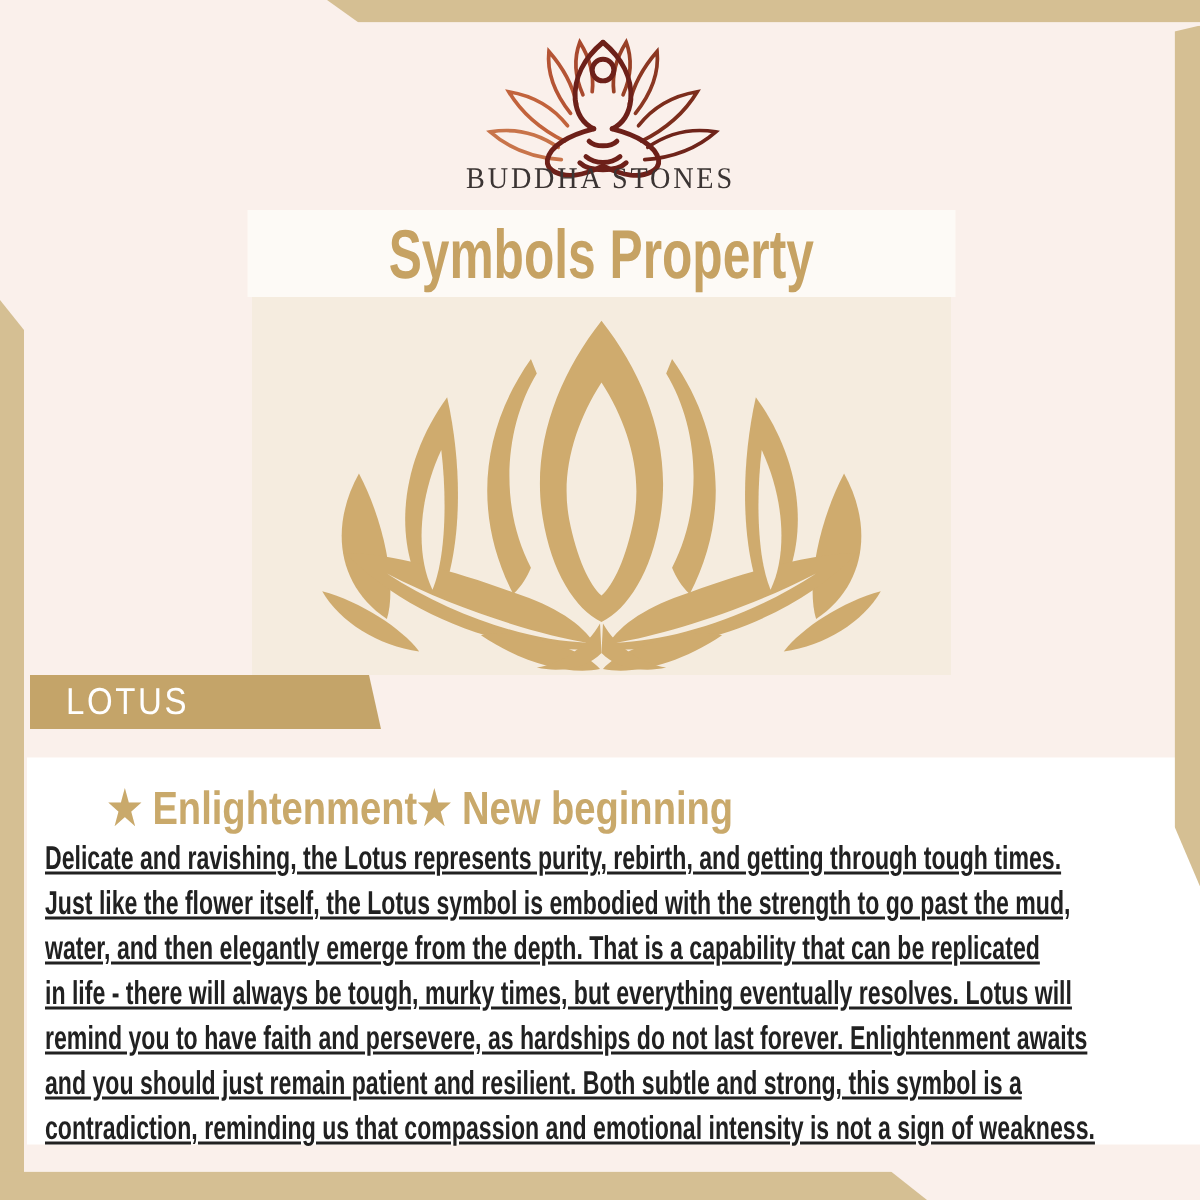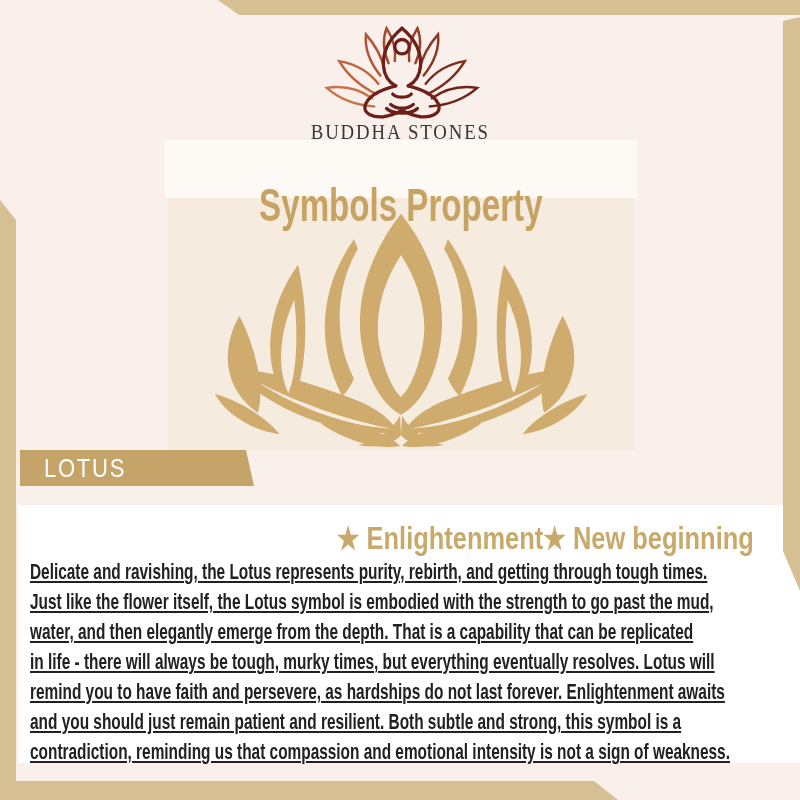--- a/index.html
+++ b/index.html
@@ -16,49 +16,49 @@
     clip-path:polygon(0 0,100% 0,100% 100%,21px 100%);z-index:6;}
   .bar-right{left:783px;top:17px;width:17px;height:574px;
     clip-path:polygon(0 4px,100% 0,100% 100%,0 534px);z-index:6;}
   .bar-left{left:0;top:200px;width:16px;height:600px;
     clip-path:polygon(0 0,100% 20px,100% 100%,0 100%);z-index:6;}
   .bar-bottom{left:0;top:781px;width:618px;height:19px;
     clip-path:polygon(0 0,594px 0,100% 100%,0 100%);z-index:6;}
 
   
   .logo{left:314px;top:22px;width:176px;height:103px;z-index:3;}
-  .brand{left:0;right:0;top:121px;text-align:center;z-index:3;
+  .brand{left:0;right:0;top:108px;text-align:center;z-index:3;
     font-family:"Liberation Serif",serif;font-size:20px;font-weight:400;
     color:var(--brand_text,#3b3433);letter-spacing:2px;text-decoration:underline;}
   .brand>span{display:inline-block;transform:scaleX(.94);transform-origin:center;}
 
   .title-strip{left:165px;top:140px;width:472px;height:58px;
     background:var(--strip,#fdfaf6);z-index:2;}
   .page-title{left:165px;top:140px;width:472px;height:58px;line-height:58px;
     text-align:center;z-index:3;font-weight:700;font-size:46px;
-    color:var(--gold,#c6a263);margin-top:36px;}
+    color:var(--gold,#c6a263);}
   .page-title>span{display:inline-block;transform:scaleX(.72);transform-origin:center;}
 
   
   .band{left:168px;top:198px;width:466px;height:252px;
     background:var(--band,#f5ecdf);z-index:1;}
   .lotus{left:205px;top:203px;width:392px;height:247px;z-index:2;}
 
   
   .banner{left:20px;top:450px;width:234px;height:36px;z-index:5;
     background:var(--banner,#c4a469);
     clip-path:polygon(0 0,226px 0,100% 100%,0 100%);
     color:var(--banner_text,#ffffff);font-size:25px;font-weight:400;
     line-height:36px;}
   .banner>span{display:inline-block;margin-left:24px;letter-spacing:2px;
     transform:scaleX(.88);transform-origin:left center;}
 
   
   .content-box{left:18px;top:505px;width:782px;height:258px;background:#ffffff;z-index:4;}
-  .heading{left:0;right:0;top:520px;margin-left:26px;text-align:right;z-index:5;
+  .heading{left:0;right:0;top:520px;margin-left:26px;text-align:left;z-index:5;
     font-size:31px;font-weight:700;color:var(--gold2,#c9a96b);line-height:38px;}
   .heading>span{display:inline-block;transform:scaleX(.82);transform-origin:center;}
 
   .paragraph{left:30px;top:557px;width:770px;z-index:5;
     color:var(--text,#212121);font-size:22px;font-weight:700;text-decoration:underline;}
   .paragraph .line{white-space:nowrap;line-height:30px;height:30px;
     transform:scaleX(.70);transform-origin:0 50%;}
 </style>
 </head>
 <body>

